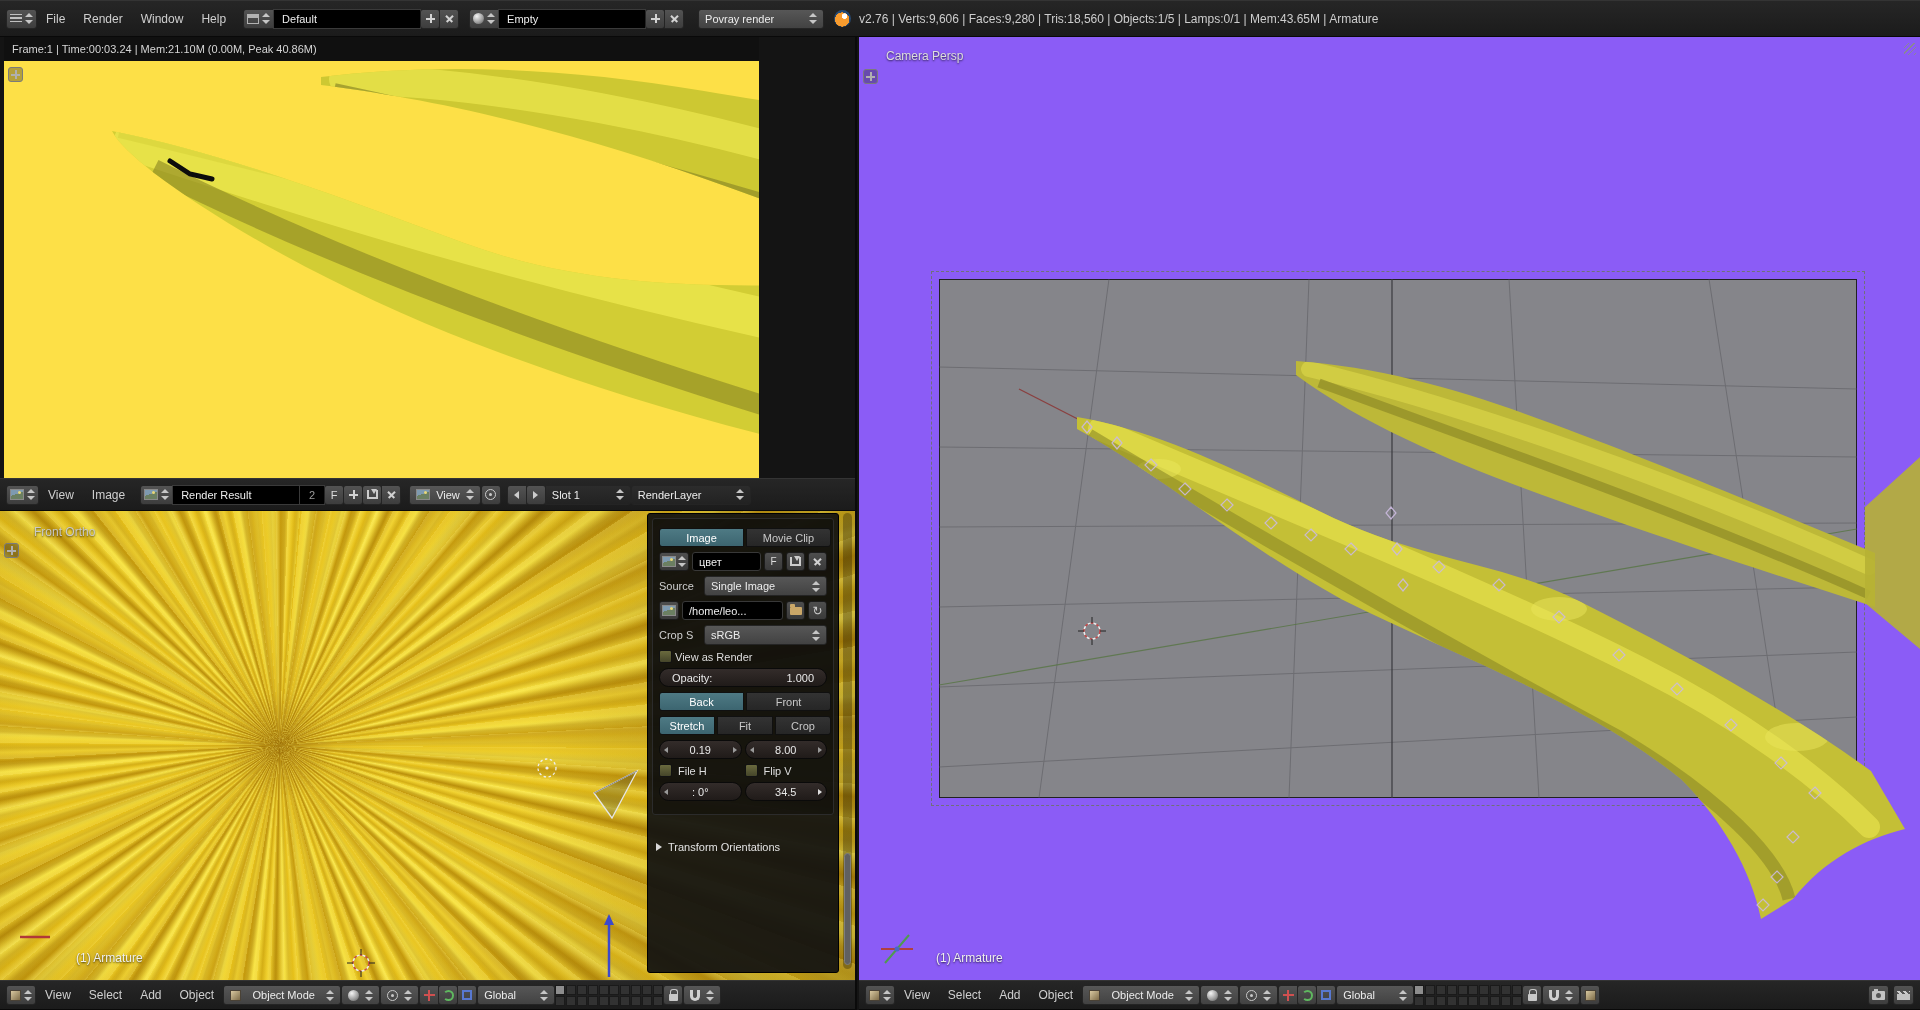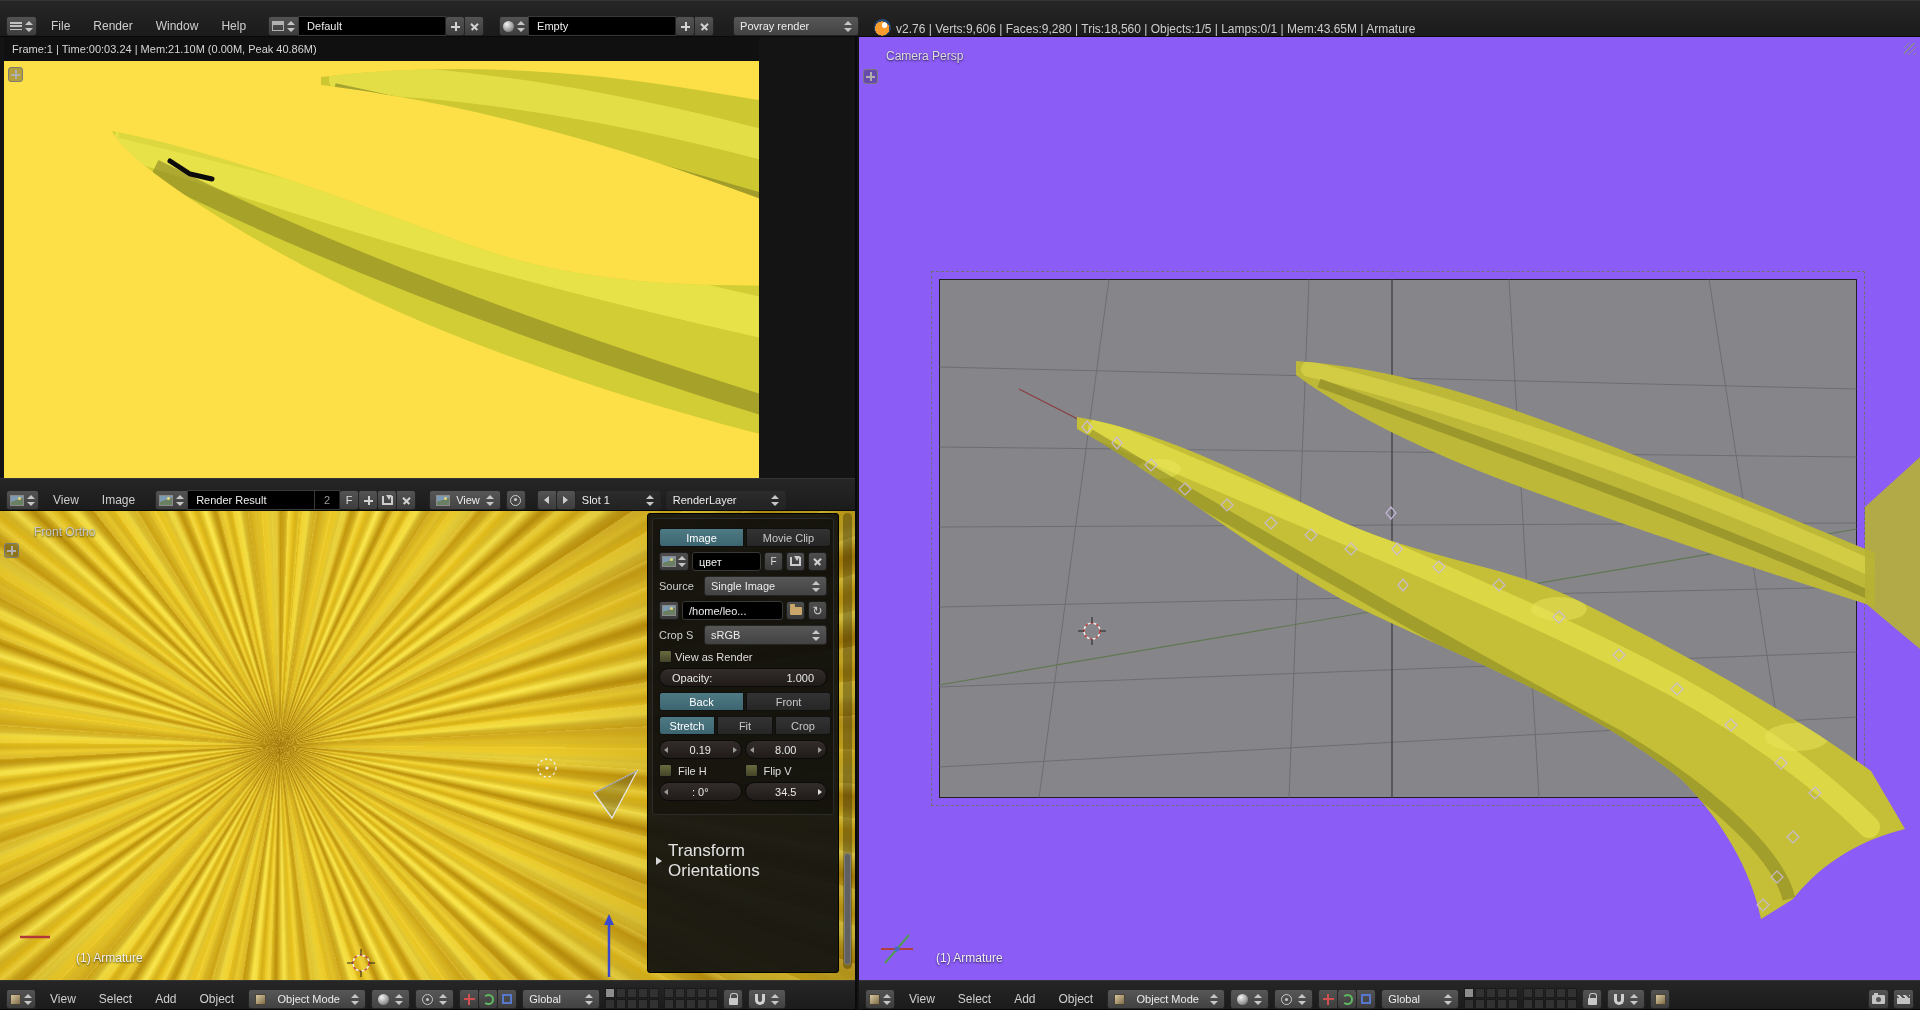--- a/index.html
+++ b/index.html
@@ -2,21 +2,21 @@
 <html><head>
 <meta charset="utf-8">
 <style>
   *{box-sizing:border-box;margin:0;padding:0}
   html,body{width:1920px;height:1010px;overflow:hidden;background:#141414;
     font-family:"Liberation Sans",sans-serif;color:#c8c8c8;font-size:12px}
   .abs{position:absolute}
 
   
   .hdr{background:linear-gradient(#262626,#1b1b1b);border-top:1px solid #343434;
-    border-bottom:1px solid #090909;display:flex;align-items:flex-end;gap:5px;
+    border-bottom:1px solid #090909;display:flex;align-items:center;
     padding:0 6px;overflow:hidden;white-space:nowrap}
   .menu{padding:3px 9px;color:#cfcfcf;flex:none}
   .grp{display:flex;align-items:center;flex:none}
   .grp>*{margin-left:-1px;border-radius:0}
   .grp>*:first-child{margin-left:0;border-radius:3px 0 0 3px}
   .grp>*:last-child{border-radius:0 3px 3px 0}
   .btn{height:20px;min-width:20px;padding:0 3px;background:linear-gradient(#535353,#3d3d3d);
     border:1px solid #242424;display:flex;align-items:center;justify-content:center;
     gap:3px;color:#ddd;font-size:11px;flex:none;border-radius:3px}
   .blackfield{height:20px;background:#000;border:1px solid #3a3a3a;display:flex;
@@ -172,21 +172,21 @@
   .prow{display:flex;align-items:center;gap:3px;margin:5px 2px}
   .lab{font-size:11px;color:#cfcfcf;flex:none}
   .flex1{flex:1}
   .sbtn{height:19px;min-width:19px;padding:0 2px;background:linear-gradient(#4e4e4e,#3a3a3a);
     border:1px solid #1c1c1c;border-radius:3px;display:flex;align-items:center;
     justify-content:center;gap:2px;color:#ddd;font-size:10px;flex:none}
   .sfield{height:19px;background:#000;border:1px solid #383838;border-radius:3px;
     display:flex;align-items:center;padding:0 6px;color:#ededed;font-size:11px}
   .tri-rt{width:0;height:0;border-top:4px solid transparent;border-bottom:4px solid transparent;
     border-left:6px solid #d8d8d8;flex:none}
-  .to-row{display:flex;align-items:center;gap:6px;color:#e2e2e2;font-size:17px;
+  .to-row{display:flex;align-items:center;gap:6px;color:#e2e2e2;font-size:11px;
     margin:26px 4px 0}
   #vscroll{position:absolute;right:3px;top:2px;width:9px;height:456px;
     background:rgba(0,0,0,.28);border-radius:5px}
   #vscroll .thumb{position:absolute;left:1px;width:7px;top:340px;height:112px;
     background:#606060;border:1px solid #7d7d7d;border-radius:4px}
 </style>
 </head>
 <body>
 
 <div id="top-header" class="abs hdr">
@@ -222,21 +222,21 @@
       </div>
     <div class="btn">
         <span class="icx"></span>
       </div>
   </div>
   <div class="dd" style="margin-left:14px;width:126px;justify-content:space-between">
     <span>Povray render</span>
     <span class="updn"></span>
   </div>
   <span class="blender-logo" style="margin-left:10px"></span>
-  <span style="color:#cdcdcd">v2.76 | Verts:9,606 | Faces:9,280 | Tris:18,560 | Objects:1/5 | Lamps:0/1 | Mem:43.65M | Armature</span>
+  <span style="margin-left:8px;color:#cdcdcd">v2.76 | Verts:9,606 | Faces:9,280 | Tris:18,560 | Objects:1/5 | Lamps:0/1 | Mem:43.65M | Armature</span>
 </div>
 
 <div id="left-col" class="abs">
 
   <div id="render-area" class="abs">
     <svg width="855" height="441" viewBox="0 0 855 441" style="position:absolute;left:0;top:0">
       <defs>
         <clipPath id="rp1">
             <path d="M317,40 C430,26 560,30 700,54 C770,66 820,72 857,80 L857,200 C750,158 640,118 540,92 C450,68 380,56 317,48 Z"></path>
           </clipPath>

